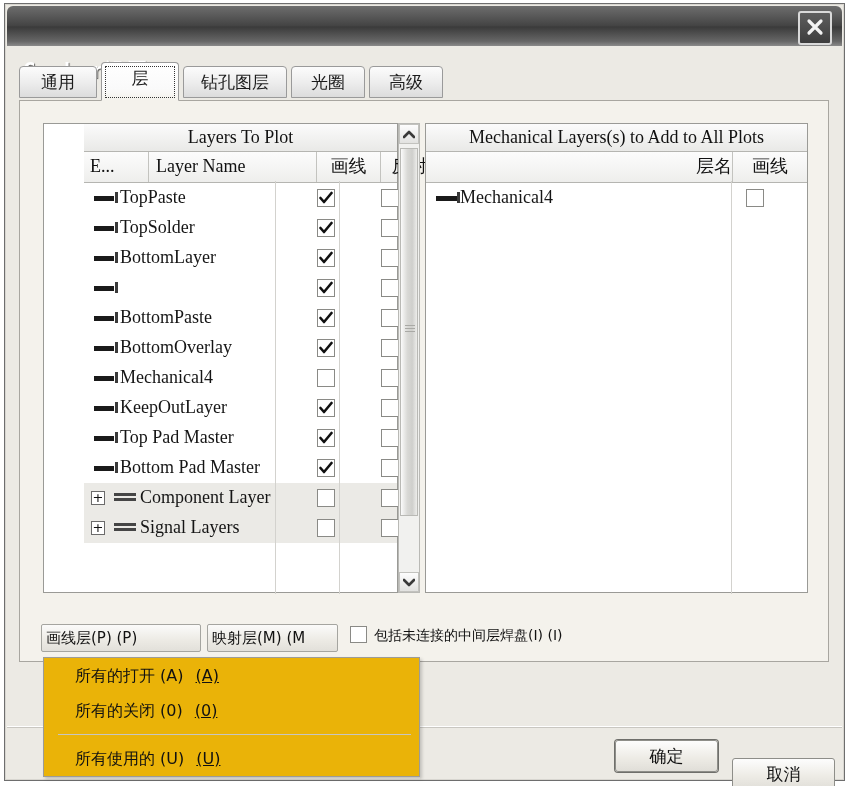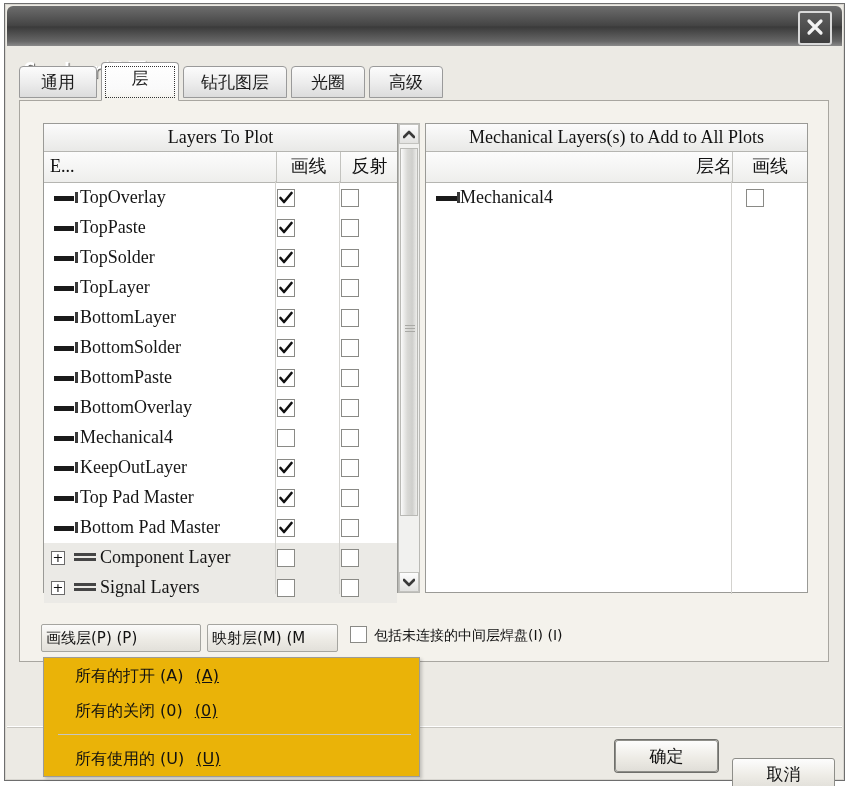--- a/index.html
+++ b/index.html
@@ -116,20 +116,21 @@
   
   #left-list {
     position: absolute;
     left: 23px;
     top: 22px;
     width: 355px;
     height: 470px;
     background: #ffffff;
     border: 1px solid #9a9a96;
     box-sizing: border-box;
+    padding-left: 40px;
   }
   .grid-title {
     height: 27px;
     line-height: 27px;
     text-align: center;
     font-size: 18px;
     color: #111;
     background: linear-gradient(to bottom, #fbfbfb, #e9e9e7);
     border-bottom: 1px solid #b5b5b1;
   }
@@ -459,77 +460,57 @@
       <span>高级</span>
     </div>
   </div>
 
   <div id="panel">
 
     <div id="left-list">
       <div class="grid-title">Layers To Plot</div>
       <div class="col-header">
         <div class="ch" style="left:6px;width:58px;text-align:left;">E...</div>
+        <div class="ch ch-sep" style="left:64px;width:168px;padding-left:7px;text-align:left;">Layer Name</div>
         <div class="ch ch-sep" style="left:232px;width:64px;text-align:center;">画线</div>
         <div class="ch ch-sep" style="left:296px;width:58px;text-align:center;">反射</div>
       </div>
       <div class="rows" id="left-rows">
           <div class="row">
             <span class="layer-icon"></span>
-            <span class="lname">TopOverlay</span>
-            <span class="cbx c1">
-              <svg width="14" height="14" viewBox="0 0 14 14">
-                <path d="M1.5 7 L5 11 L12.5 2" stroke="#111" stroke-width="2.6" fill="none" stroke-linecap="round" stroke-linejoin="round"></path>
-              </svg>
-            </span>
-            <span class="cbx c2"></span>
-          </div>
-          <div class="row">
-            <span class="layer-icon"></span>
             <span class="lname">TopPaste</span>
             <span class="cbx c1">
               <svg width="14" height="14" viewBox="0 0 14 14">
                 <path d="M1.5 7 L5 11 L12.5 2" stroke="#111" stroke-width="2.6" fill="none" stroke-linecap="round" stroke-linejoin="round"></path>
               </svg>
             </span>
             <span class="cbx c2"></span>
           </div>
           <div class="row">
             <span class="layer-icon"></span>
             <span class="lname">TopSolder</span>
             <span class="cbx c1">
               <svg width="14" height="14" viewBox="0 0 14 14">
                 <path d="M1.5 7 L5 11 L12.5 2" stroke="#111" stroke-width="2.6" fill="none" stroke-linecap="round" stroke-linejoin="round"></path>
               </svg>
             </span>
             <span class="cbx c2"></span>
           </div>
           <div class="row">
             <span class="layer-icon"></span>
-            <span class="lname">TopLayer</span>
-            <span class="cbx c1">
-              <svg width="14" height="14" viewBox="0 0 14 14">
-                <path d="M1.5 7 L5 11 L12.5 2" stroke="#111" stroke-width="2.6" fill="none" stroke-linecap="round" stroke-linejoin="round"></path>
-              </svg>
-            </span>
-            <span class="cbx c2"></span>
-          </div>
-          <div class="row">
-            <span class="layer-icon"></span>
             <span class="lname">BottomLayer</span>
             <span class="cbx c1">
               <svg width="14" height="14" viewBox="0 0 14 14">
                 <path d="M1.5 7 L5 11 L12.5 2" stroke="#111" stroke-width="2.6" fill="none" stroke-linecap="round" stroke-linejoin="round"></path>
               </svg>
             </span>
             <span class="cbx c2"></span>
           </div>
           <div class="row">
             <span class="layer-icon"></span>
-            <span class="lname">BottomSolder</span>
             <span class="cbx c1">
               <svg width="14" height="14" viewBox="0 0 14 14">
                 <path d="M1.5 7 L5 11 L12.5 2" stroke="#111" stroke-width="2.6" fill="none" stroke-linecap="round" stroke-linejoin="round"></path>
               </svg>
             </span>
             <span class="cbx c2"></span>
           </div>
           <div class="row">
             <span class="layer-icon"></span>
             <span class="lname">BottomPaste</span>

